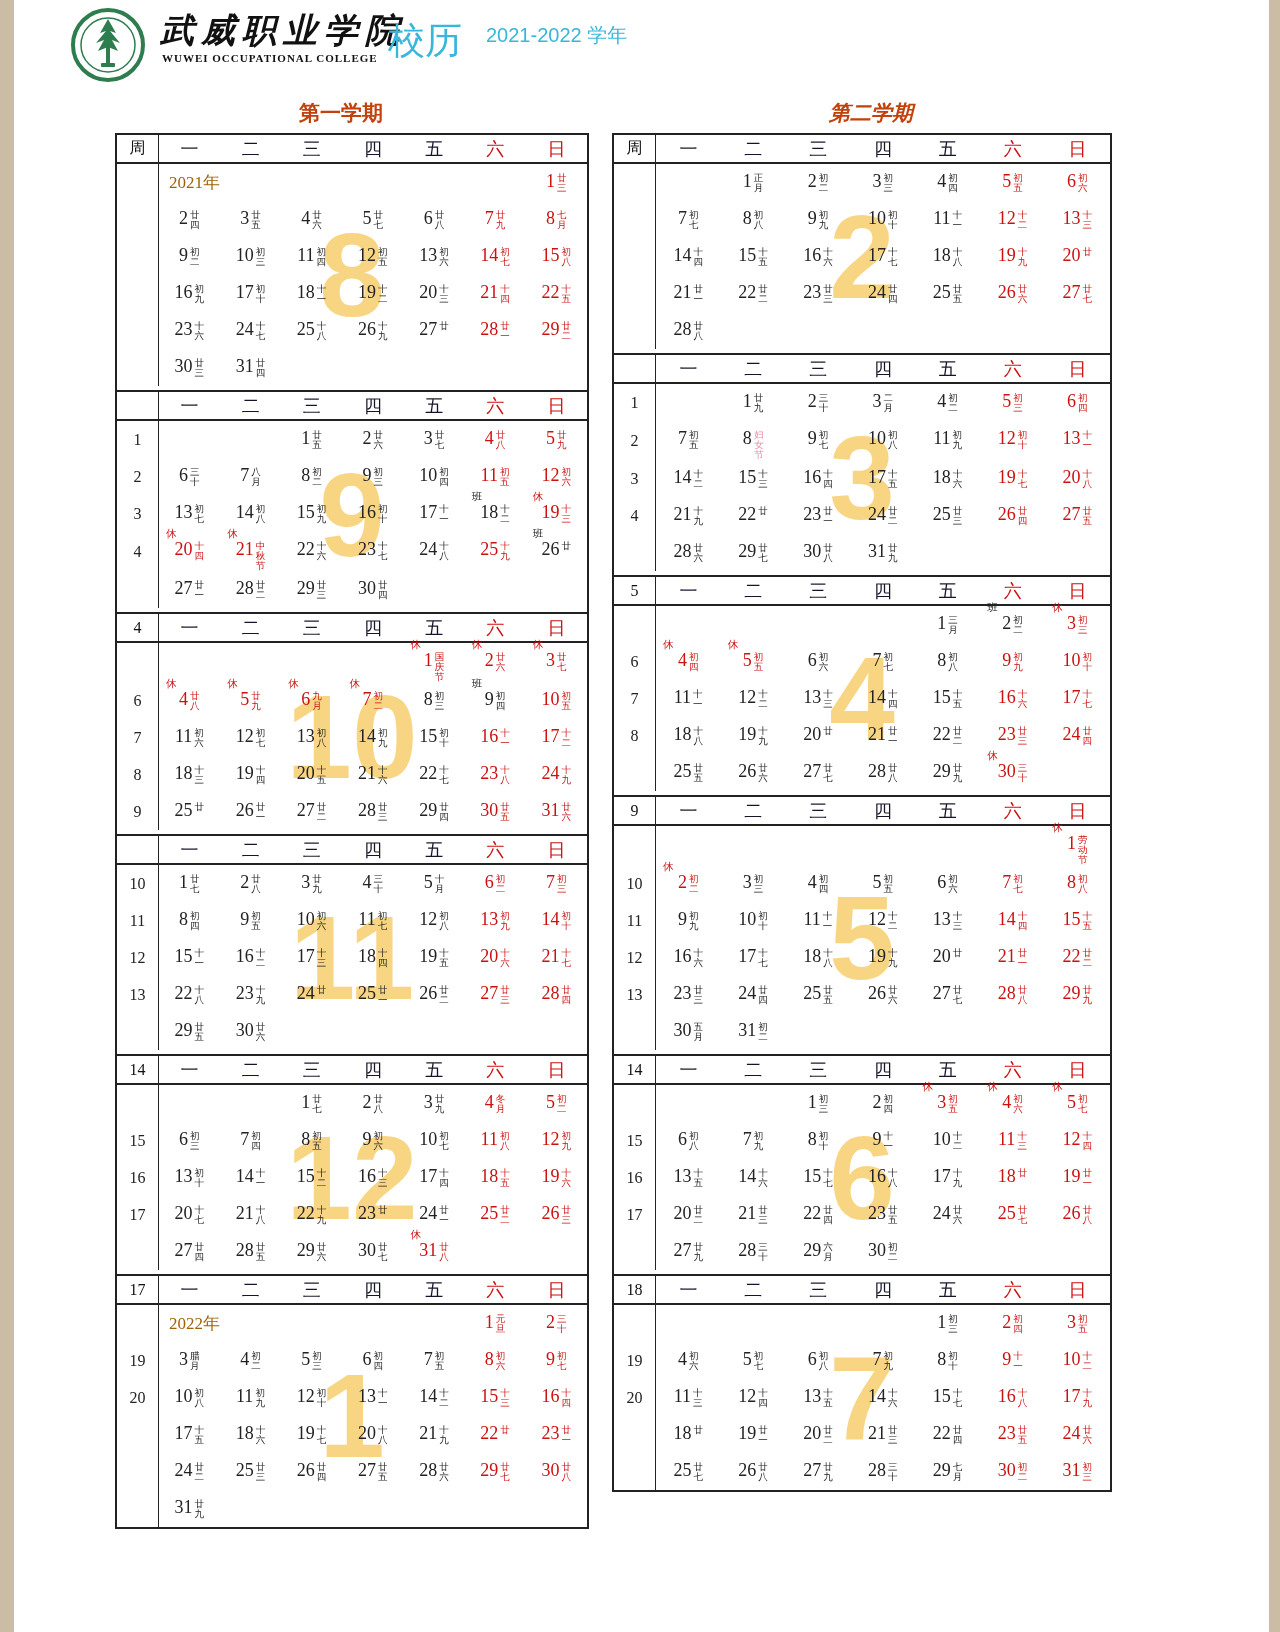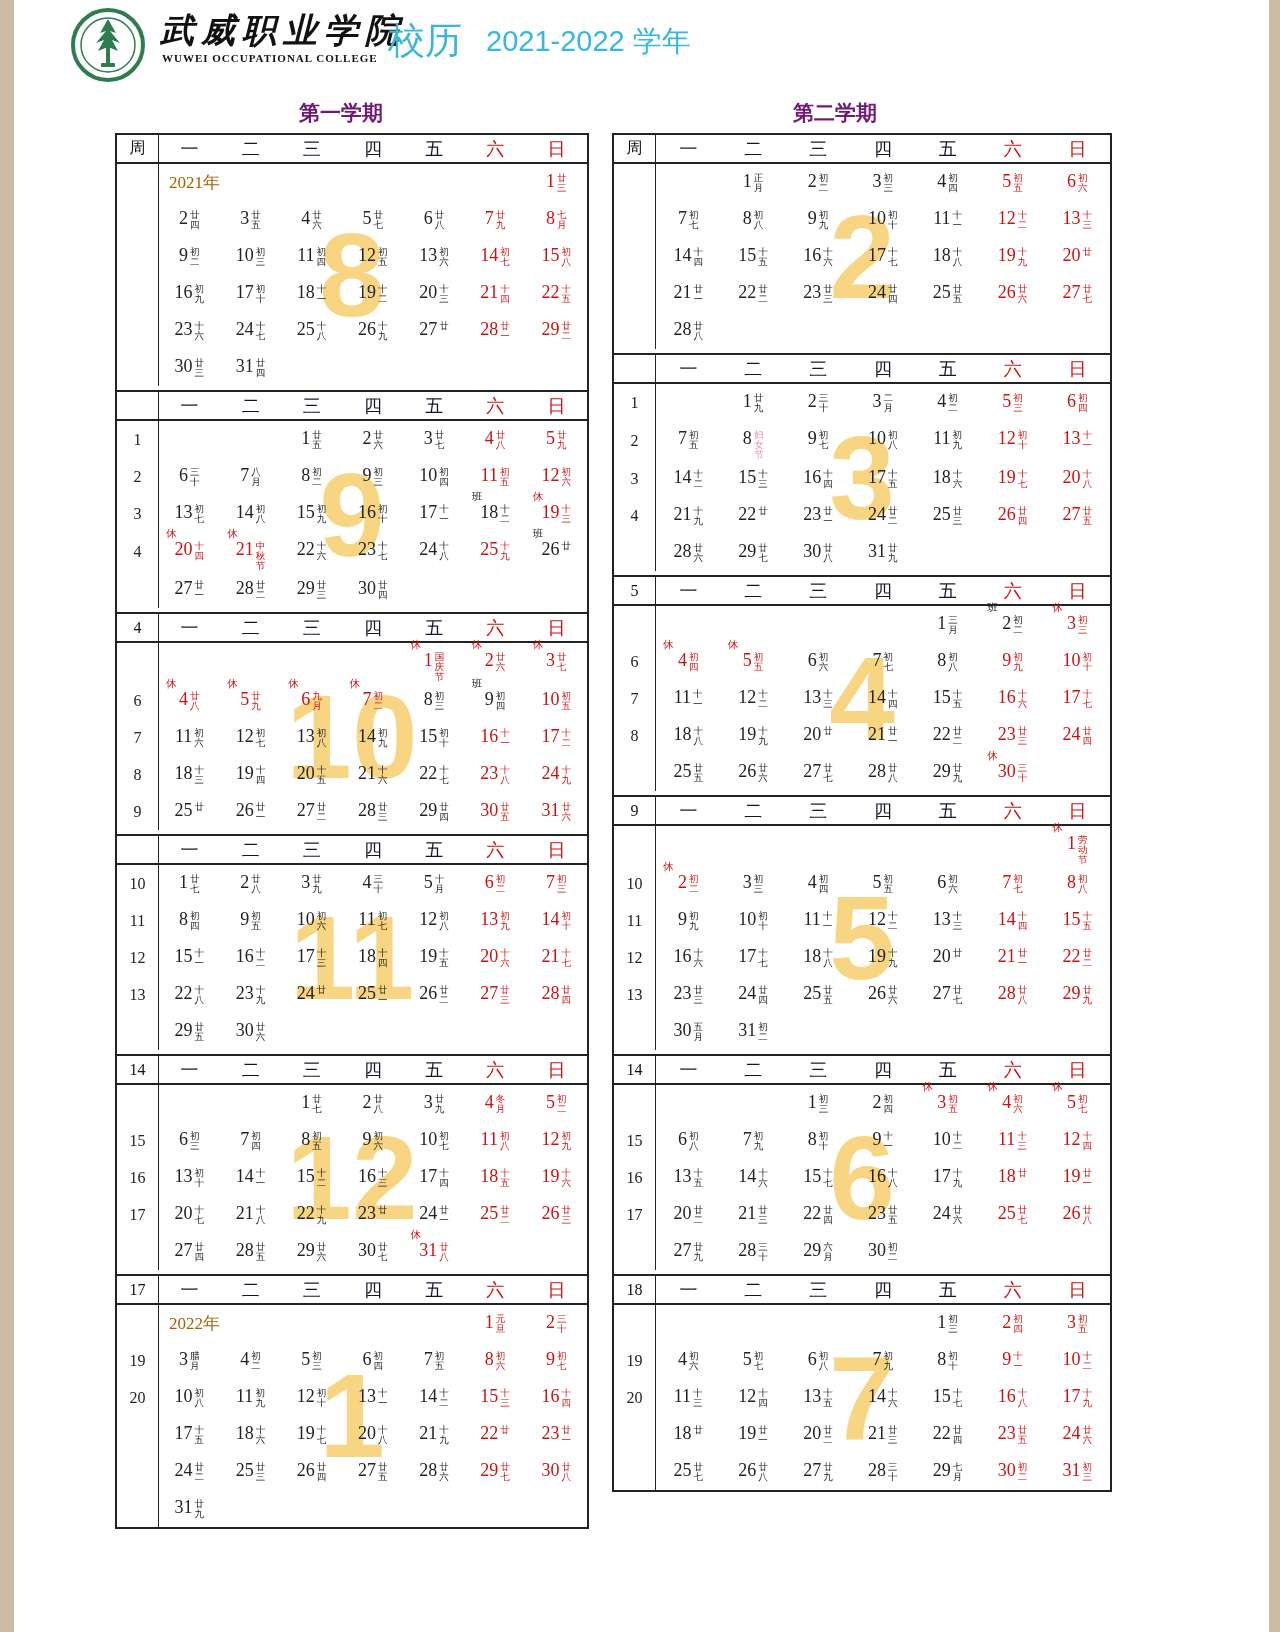--- a/index.html
+++ b/index.html
@@ -10,25 +10,25 @@
     overflow:hidden;
   }
   .page{position:absolute;left:14px;top:0;width:1255px;height:1632px;background:#ffffff;}
 
   
   .hdr{position:absolute;left:0;top:0;width:100%;height:95px;}
   .logo{position:absolute;left:56px;top:7px;width:76px;height:76px;}
   .uni-name{position:absolute;left:146px;top:8px;font-size:34px;font-weight:bold;letter-spacing:7px;color:#111;font-family:"Liberation Serif",serif;font-style:italic;}
   .uni-sub{position:absolute;left:148px;top:52px;font-size:11px;font-weight:bold;letter-spacing:1px;color:#111;font-family:"Liberation Serif",serif;}
   .cal-title{position:absolute;left:374px;top:16px;font-size:37px;color:#38b7db;font-family:Liberation Serif, serif;}
-  .cal-year{position:absolute;left:472px;top:22px;font-size:29px;color:#38b7db;font-family:"Liberation Sans",sans-serif;}
+  .cal-year{position:absolute;left:472px;top:22px;font-size:20px;color:#38b7db;font-family:"Liberation Sans",sans-serif;}
 
-  .sem-title{position:absolute;top:99px;font-size:21px;font-weight:bold;color:#701a75;}
+  .sem-title{position:absolute;top:99px;font-size:21px;font-weight:bold;color:#c2410c;}
   .sem-title.s1{left:285px;}
-  .sem-title.s2{left:779px;}
+  .sem-title.s2{left:815px;font-style:italic;}
 
   
   .sem{position:absolute;top:133px;border-left:2px solid #222;border-right:2px solid #222;background:#fff;}
   .sem.s1{left:101px;width:470px;}
   .sem.s2{left:598px;width:496px;}
 
   .mh{display:grid;grid-template-columns:42px repeat(7,1fr);
       border-top:2px solid #222;border-bottom:2px solid #222;
       height:27px;align-items:center;}
   .mh.gap{margin-top:4px;}

